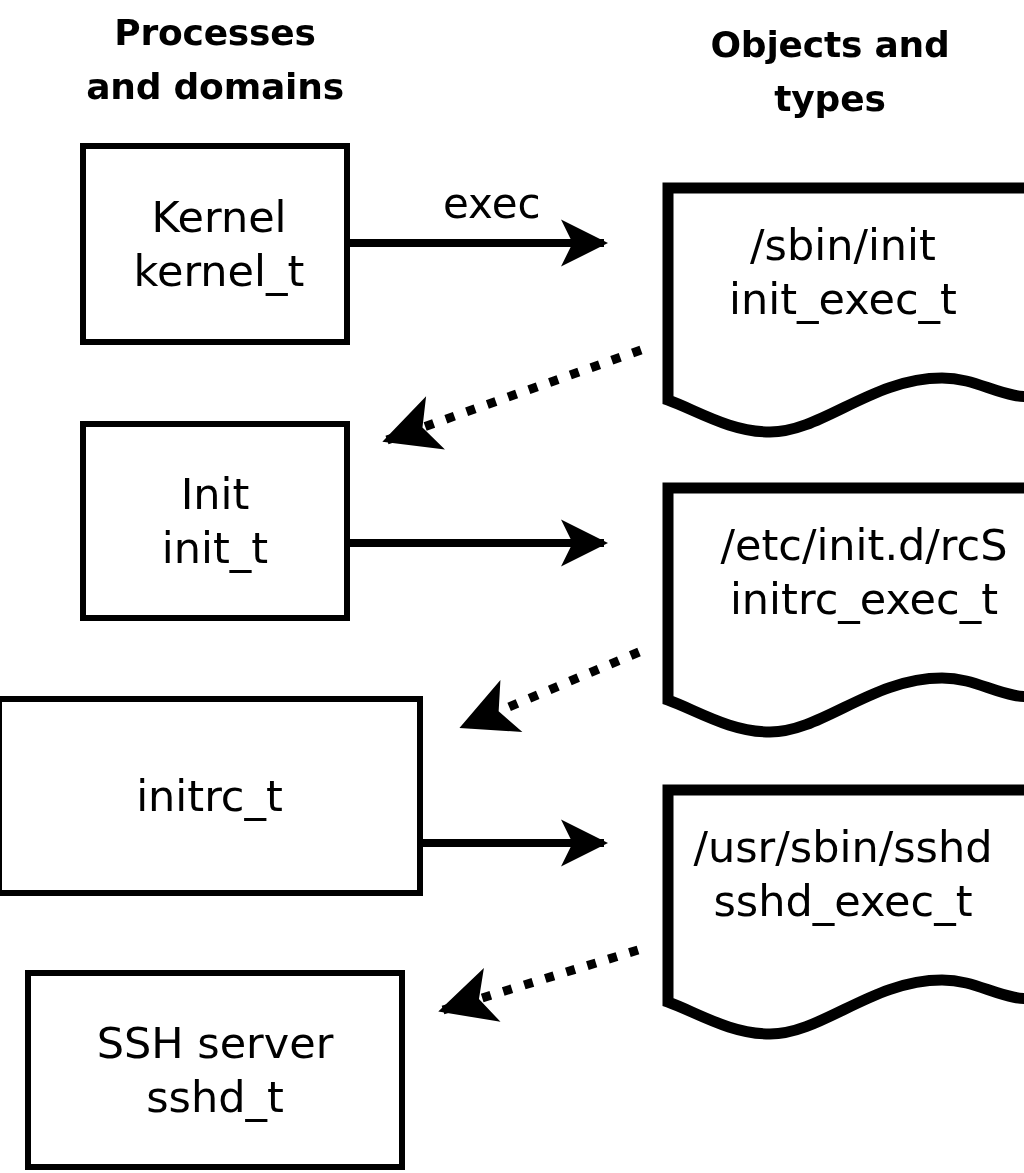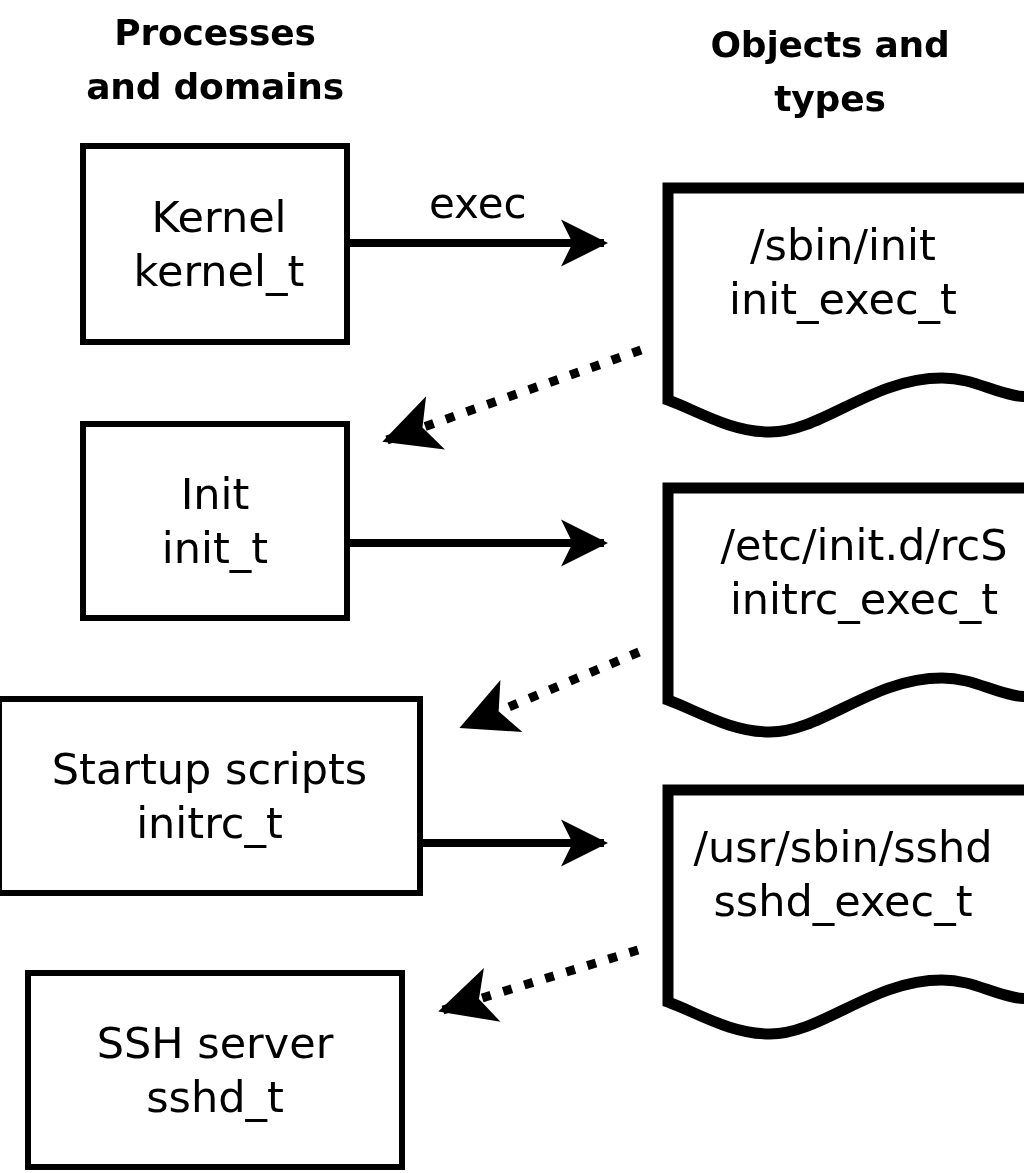--- a/index.html
+++ b/index.html
@@ -114,34 +114,33 @@
 
     <g>
       <line x1="639" y1="652" x2="464" y2="726" stroke="#000000" stroke-width="9" stroke-linecap="butt" stroke-dasharray="9 13" marker-end="url(#dotted-head)"></line>
     </g>
 
     <g>
       <line x1="638" y1="950" x2="443" y2="1010" stroke="#000000" stroke-width="9" stroke-linecap="butt" stroke-dasharray="9 13" marker-end="url(#dotted-head)"></line>
     </g>
   </svg>
 
-  <div class="edge-label" style="left:429px; top:182px;">exec</div>
+  <div class="edge-label" style="left:443px; top:182px;">exec</div>
 
   <div class="proc-box" style="left:80px; top:143px; width:270px; height:202px;padding-left:8px;">
     <span class="line">Kernel</span>
     <span class="line">kernel_t</span>
   </div>
 
   <div class="proc-box" style="left:80px; top:421px; width:270px; height:200px;">
     <span class="line">Init</span>
     <span class="line">init_t</span>
   </div>
 
   <div class="proc-box" style="left:-4px; top:696px; width:427px; height:200px;">
-    <span class="line">Startup scripts</span>
     <span class="line">initrc_t</span>
   </div>
 
   <div class="proc-box" style="left:25px; top:970px; width:380px; height:200px;">
     <span class="line">SSH server</span>
     <span class="line">sshd_t</span>
   </div>
 
   <div class="doc-shape" style="left:634px; top:182px; width:390px; height:256px;">
     <svg width="390" height="256" viewBox="0 0 390 256">

